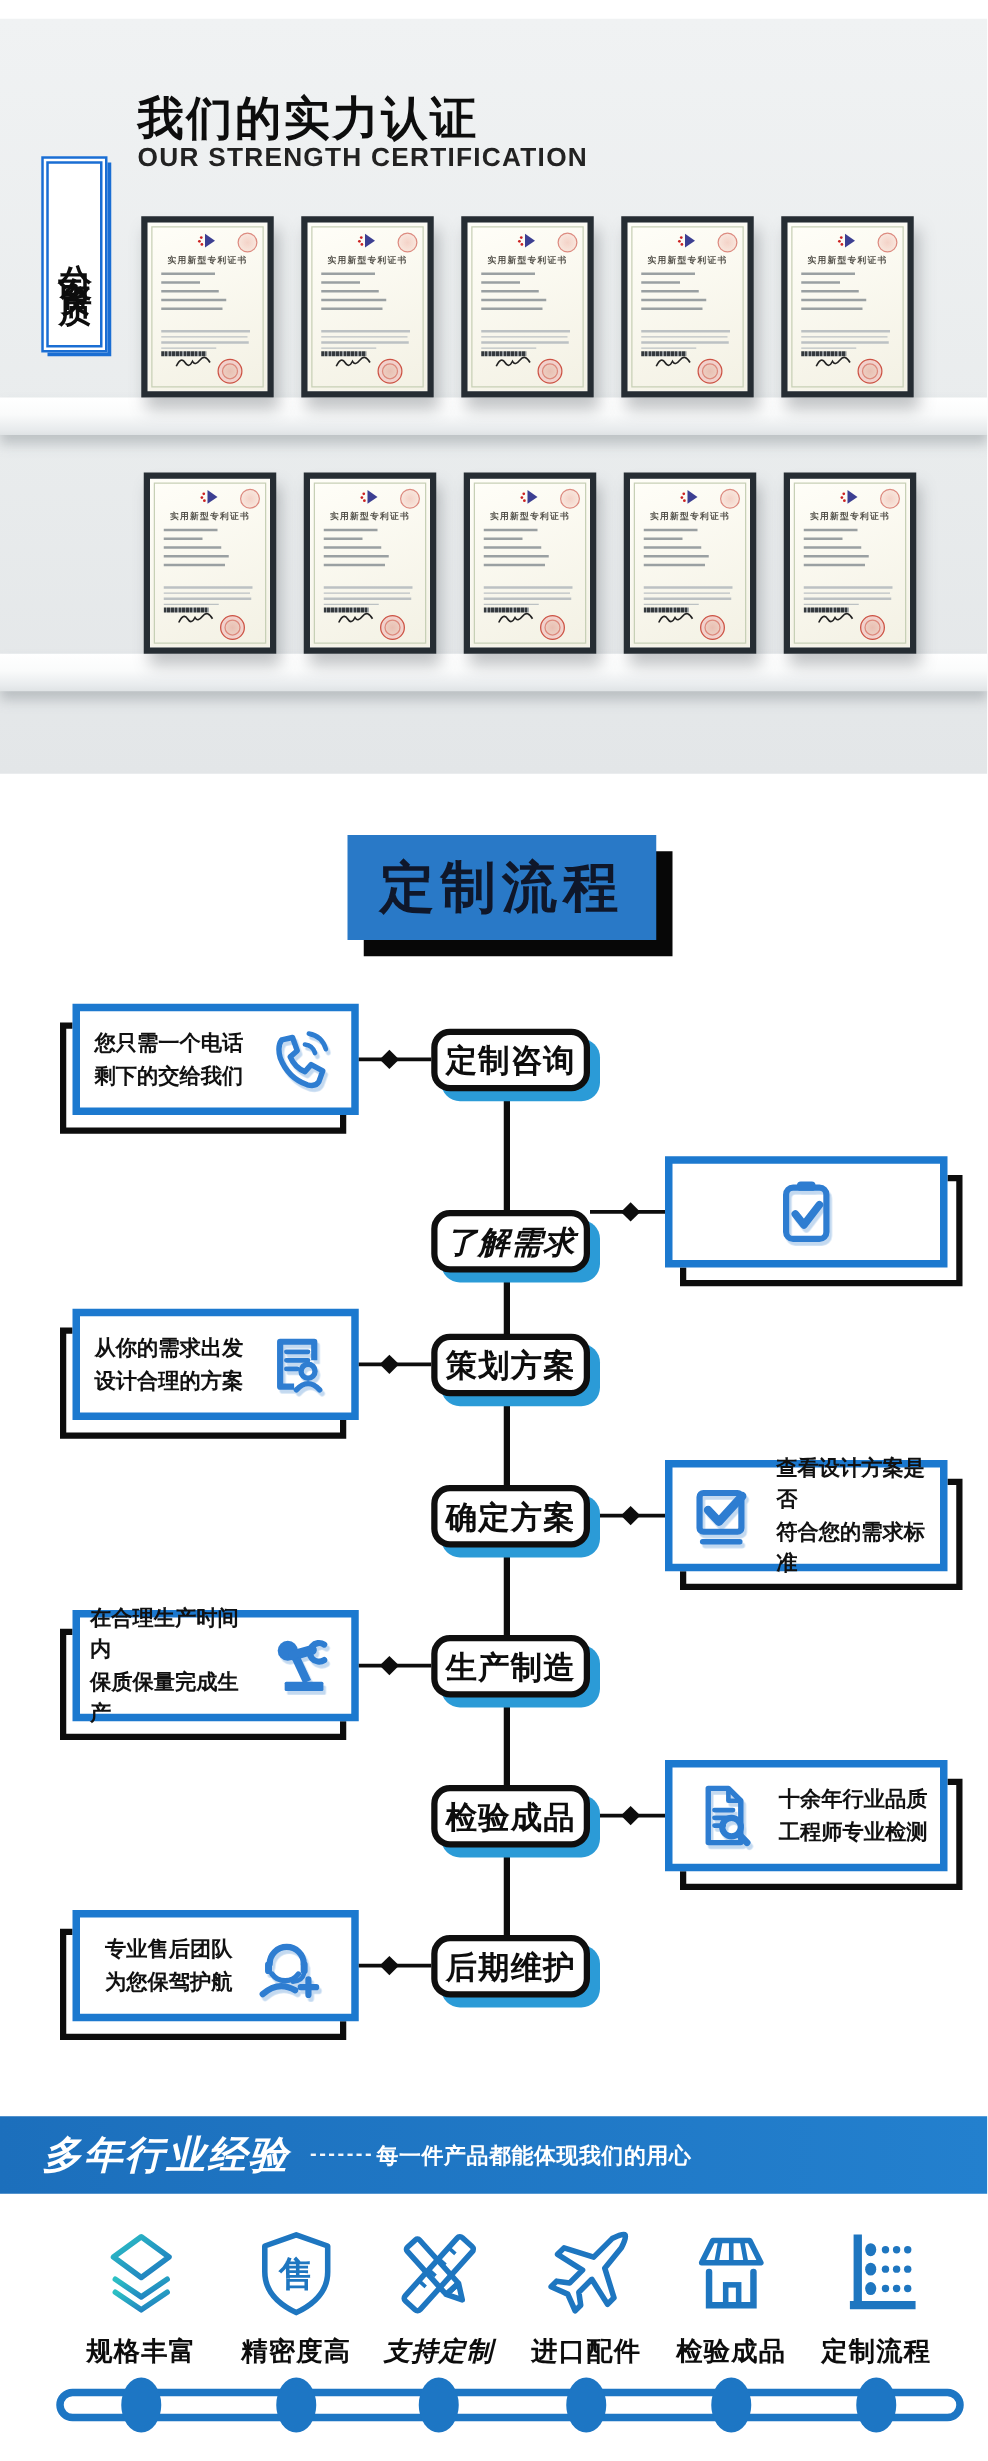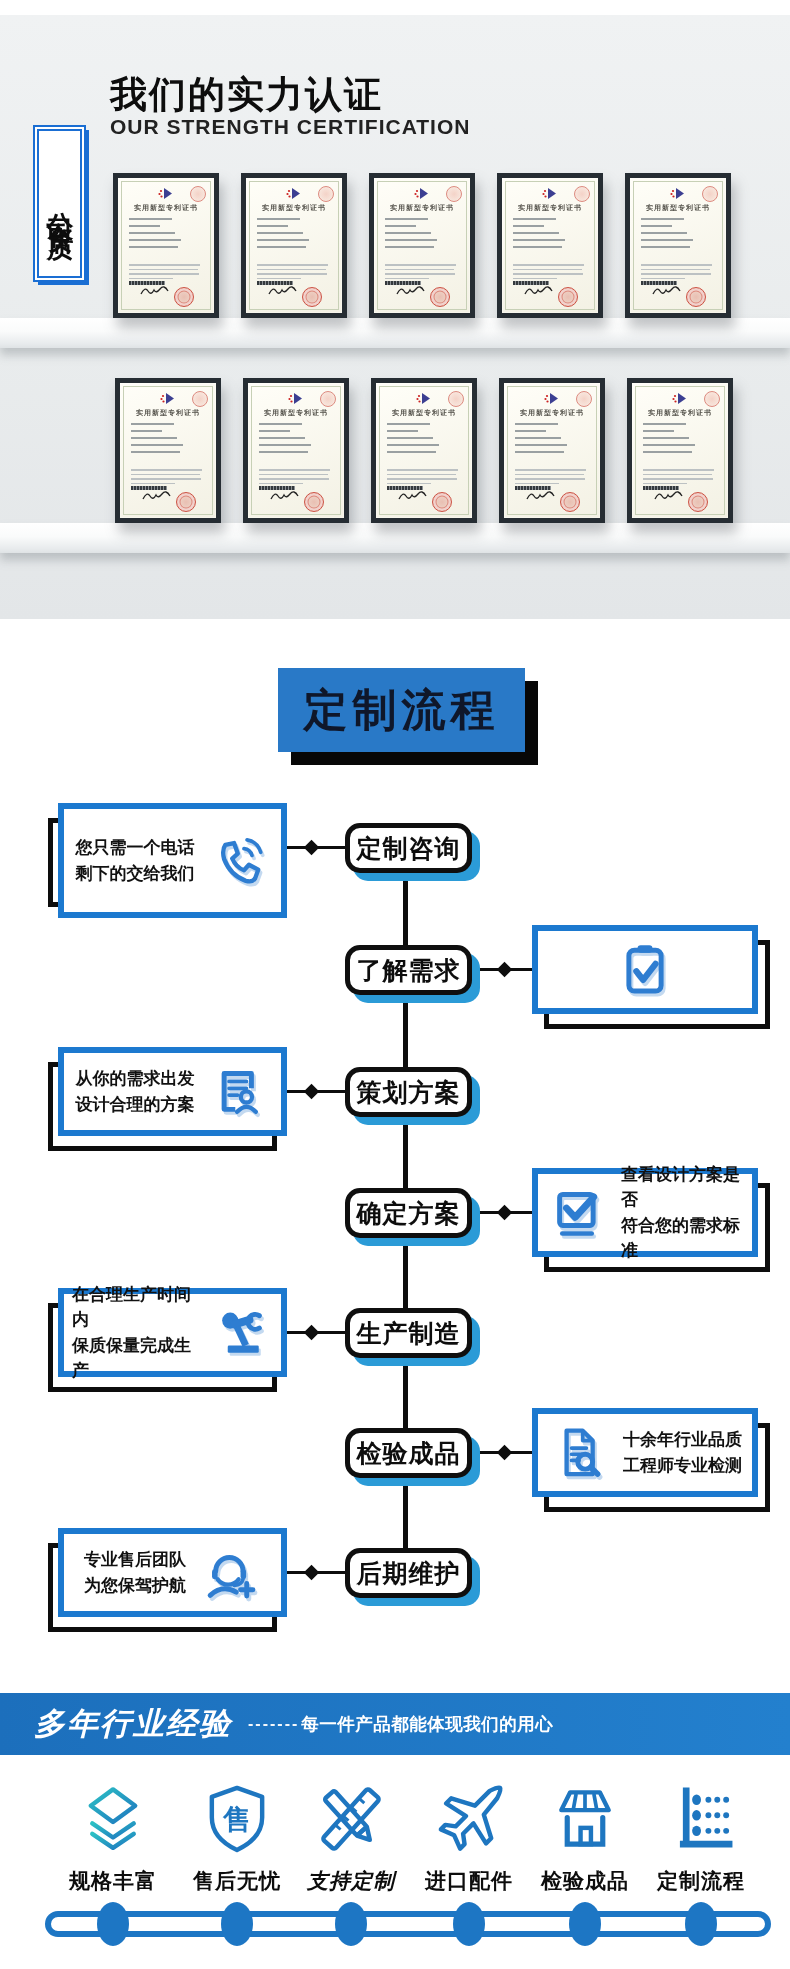--- a/index.html
+++ b/index.html
@@ -377,21 +377,21 @@
         <div class="c-stamp-b"></div>
       </div>
     </div>
 
   <div class="proc-banner">
     <span>定制流程</span>
   </div>
   <div class="spine"></div>
   <div id="steps">
       <div class="note-frame" style="left:48px;top:818px;width:229px;height:89px;"></div>
-      <div class="note-box" style="left:58px;top:803px;width:229px;height:115px;">
+      <div class="note-box" style="left:58px;top:803px;width:229px;height:89px;">
         <div class="note-text">您只需一个电话
 剩下的交给我们</div>
         <div class="note-icon"><svg viewBox="0 0 100 100">
             <path d="M28 24 L42 21 L48 38 L39 46 Q45 60 58 65 L66 56 L81 64 L76 78 Q72 85 61 82 Q36 73 26 47 Q22 32 28 24 Z" fill="none" stroke="#2e7dd1" stroke-width="7" stroke-linejoin="round"></path>
             <path d="M58 30 q10 1 13 11" fill="none" stroke="#2e7dd1" stroke-width="6" stroke-linecap="round"></path>
             <path d="M63 16 q17 3 22 20" fill="none" stroke="#2e7dd1" stroke-width="6" stroke-linecap="round"></path>
           </svg></div>
       </div>
       <div class="connector" style="left:287px;top:846px;width:58px;"></div>
       <div class="diamond" style="left:306px;top:842px;"></div>
@@ -401,21 +401,21 @@
       <div class="note-frame" style="left:544px;top:940px;width:226px;height:89px;"></div>
       <div class="note-box" style="left:532px;top:925px;width:226px;height:89px;">
         <div class="note-icon"><svg viewBox="0 0 100 100">
             <rect x="24" y="18" width="52" height="66" rx="9" fill="none" stroke="#2e7dd1" stroke-width="8"></rect>
             <rect x="38" y="10" width="24" height="12" rx="5" fill="#2e7dd1"></rect>
             <path d="M36 52 l11 14 l20 -26" fill="none" stroke="#2e7dd1" stroke-width="10" stroke-linecap="round" stroke-linejoin="round"></path>
           </svg></div>
       </div>
       <div class="connector" style="left:472px;top:968px;width:60px;"></div>
       <div class="diamond" style="left:499px;top:964px;"></div>
-      <div class="pill" style="top:945px;">
+      <div class="pill" style="top:968px;font-style:italic;">
         <span>了解需求</span>
       </div>
       <div class="note-frame" style="left:48px;top:1062px;width:229px;height:89px;"></div>
       <div class="note-box" style="left:58px;top:1047px;width:229px;height:89px;">
         <div class="note-text">从你的需求出发
 设计合理的方案</div>
         <div class="note-icon"><svg viewBox="0 0 100 100">
             <path d="M70 44 V20 H26 V78 H44" fill="none" stroke="#2e7dd1" stroke-width="8" stroke-linejoin="round"></path>
             <path d="M34 33 h28 M34 44 h28 M34 55 h14" stroke="#2e7dd1" stroke-width="6" stroke-linecap="round"></path>
             <circle cx="62" cy="58" r="9" fill="none" stroke="#2e7dd1" stroke-width="7"></circle>
@@ -515,21 +515,21 @@
             <path d="M22 56 L50 75 L78 56" fill="none" stroke="url(#lg1)" stroke-width="6" stroke-linecap="round" stroke-linejoin="round"></path>
             <path d="M22 70 L50 89 L78 70" fill="none" stroke="url(#lg1)" stroke-width="6" stroke-linecap="round" stroke-linejoin="round"></path>
           </svg></div>
         <div class="f-label">规格丰富</div>
       </div>
       <div class="feature" style="left: 177px;">
         <div class="f-icon"><svg viewBox="0 0 100 100">
             <path d="M50 8 L84 20 V48 Q84 76 50 92 Q16 76 16 48 V20 Z" fill="none" stroke="#1e76c0" stroke-width="6" stroke-linejoin="round"></path>
             <text x="50" y="63" text-anchor="middle" font-size="38" font-weight="bold" fill="#1e76c0">售</text>
           </svg></div>
-        <div class="f-label">售后无忧</div>
+        <div class="f-label">精密度高</div>
       </div>
       <div class="feature" style="left: 291px; font-style: italic;">
         <div class="f-icon"><svg viewBox="0 0 100 100">
             <g transform="rotate(42 50 50)" fill="none" stroke="#1e76c0" stroke-width="6">
               <rect x="39" y="4" width="22" height="92" rx="4"></rect>
               <path d="M39 22 h10 M39 38 h10 M39 54 h10 M39 70 h10" stroke-width="4"></path>
             </g>
             <g transform="rotate(-42 50 50)" fill="none" stroke="#1e76c0" stroke-width="6">
               <rect x="41" y="6" width="18" height="66" rx="3"></rect>
               <path d="M41 72 h18 l-9 16 z" stroke-linejoin="round"></path>

